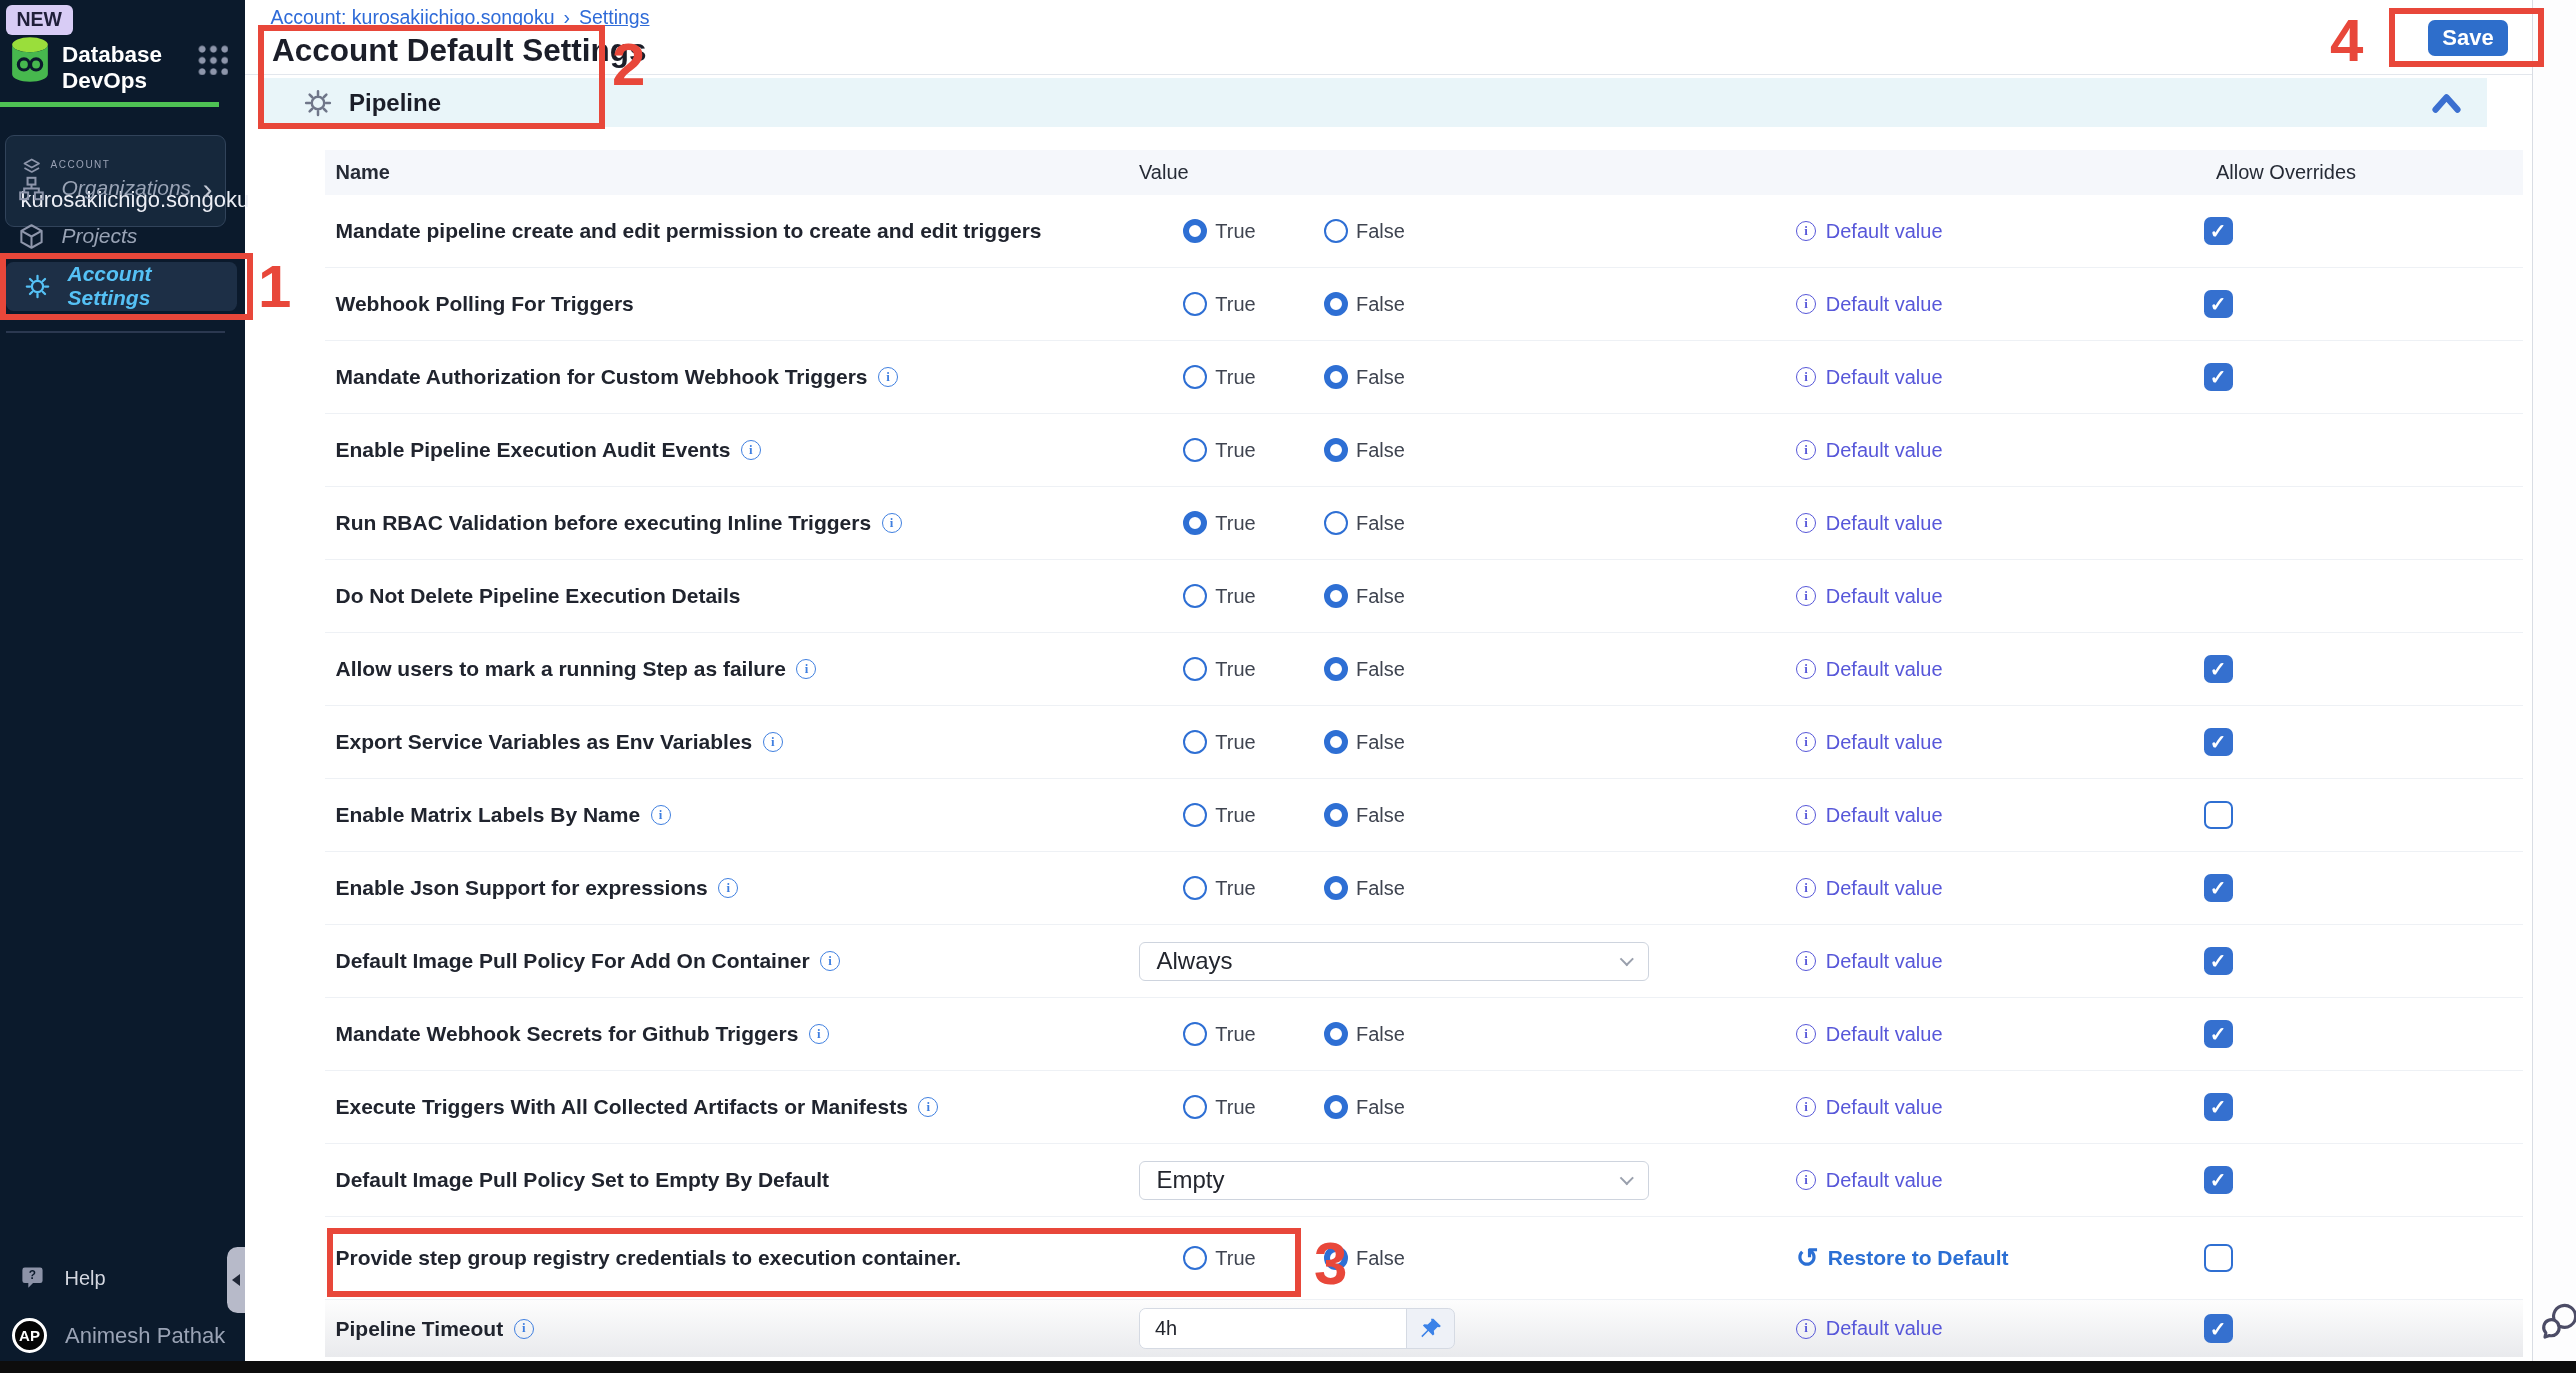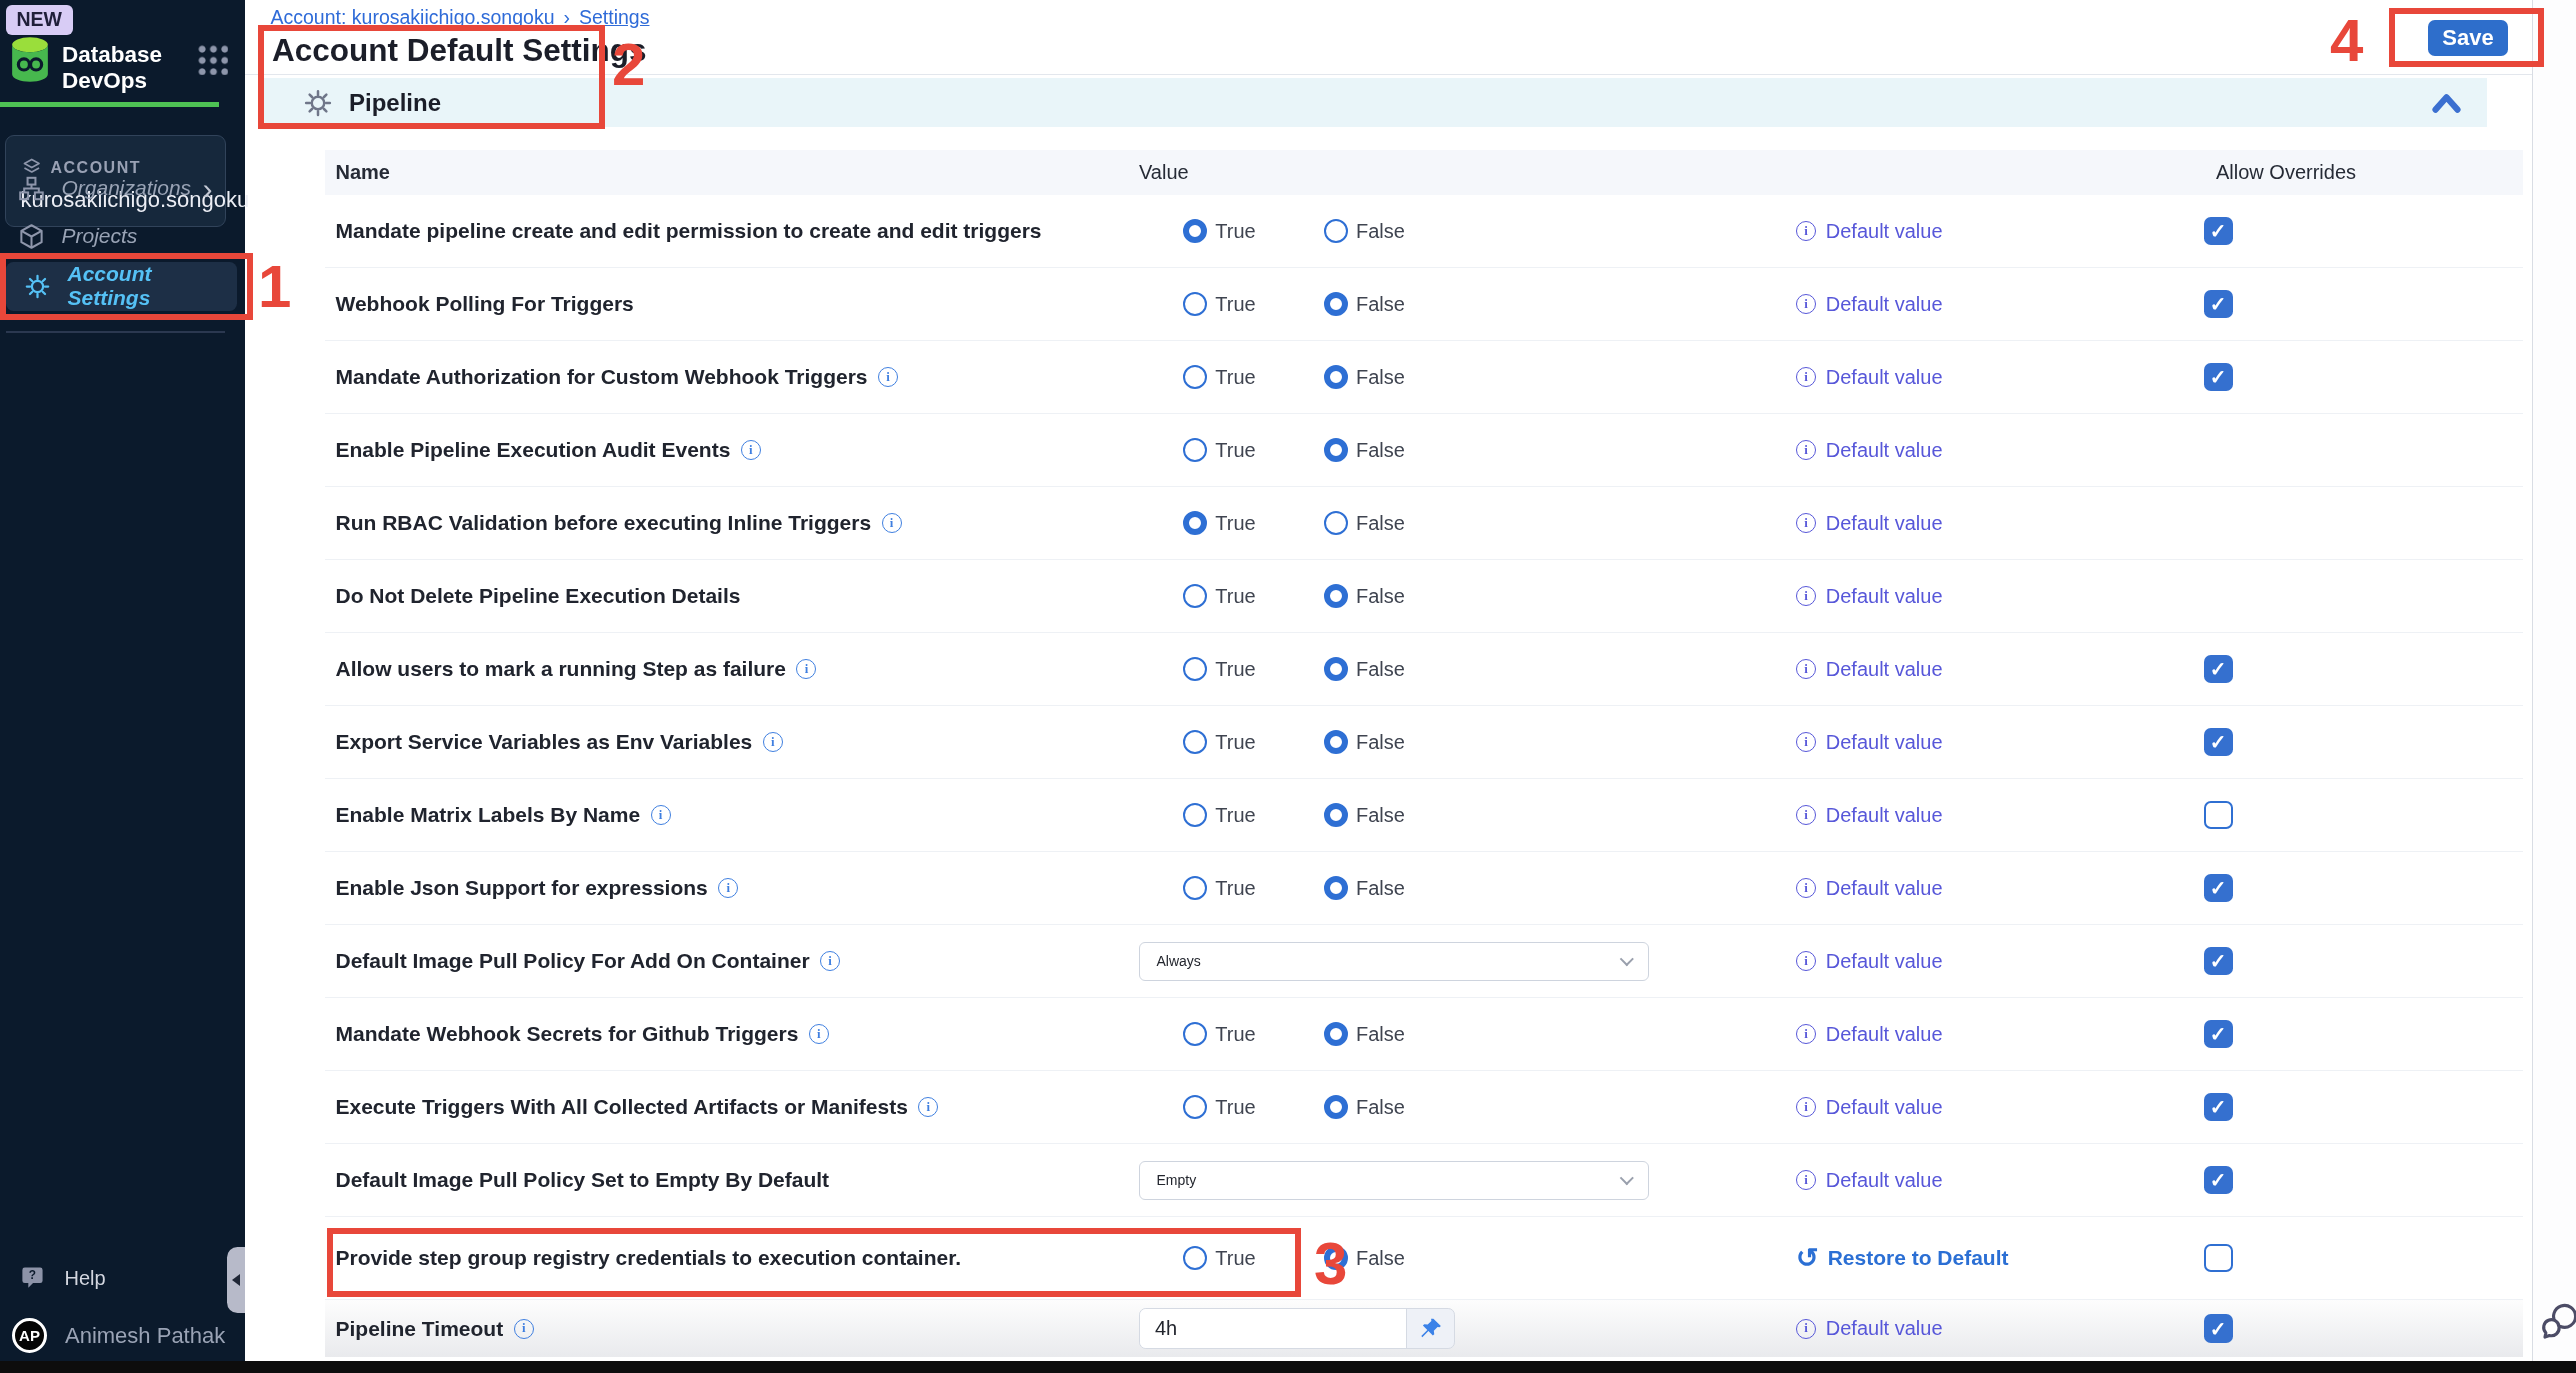--- a/index.html
+++ b/index.html
@@ -14,22 +14,22 @@
   .logo { position:absolute; left:7.5px; top:35px; width:44px; height:50px; }
   .product-title { position:absolute; left:62px; top:42px; color:#fff; font-size:22.5px; font-weight:700; }
   .grid-icon { position:absolute; left:195px; top:42px; width:33px; height:33px;
                background-image:radial-gradient(#8e96ab 3px, transparent 3.8px);
                background-size:11.3px 11.3px; background-position:1.5px 1.5px; }
   .accent-line { position:absolute; left:0; top:102px; width:219px; height:4.5px; background:#4ec254; }
 
   .account-box { position:absolute; left:4.5px; top:135px; width:221px; height:92px;
                  background:#16283c; border:1.5px solid #31435a; border-radius:9px; }
   .account-box .acct-icon { position:absolute; left:16.5px; top:21px; width:19.5px; height:19.5px; }
-  .account-label { position:absolute; left:45px; top:22.5px; color:#99a1b4; font-size:16px;
-                   font-weight:700; letter-spacing:1.5px; }
+  .account-label { position:absolute; left:45px; top:22.5px; color:#99a1b4; font-size:10px;
+                   font-weight:400; letter-spacing:1.5px; }
   .account-name { position:absolute; left:15px; top:51px; color:#eceef5; font-size:22px; }
   .account-chevron { position:absolute; right:12px; top:38px; color:#c3c8d4; font-size:30px; line-height:30px; }
 
   .nav { position:absolute; left:0; top:164px; width:245px; }
   .nav-item { height:48px; display:flex; align-items:center; gap:16.5px; padding-left:18px;
               color:#99a3b5; font-size:21px;font-style:italic; }
   .nav-item.active { height:49px; width:231px; margin:1.5px 0 0 6px; 
                      background:#1d2f46; border-radius:7.5px; color:#55c1f5; font-weight:600; }
   .nav-icon { width:27px; height:27px; flex:0 0 auto; }
   .nav-divider { position:absolute; left:6px; top:331px; width:219px; height:1.5px; background:#2b3850; }
@@ -93,21 +93,21 @@
                   font-weight:600; cursor:pointer; }
   .restore-glyph { font-size:27px; font-weight:700; line-height:21px; }
 
   .checkbox { width:28.5px; height:28.5px; border-radius:6.8px; cursor:pointer; }
   .checkbox.checked { background:#3570cf; color:#fff; font-size:20px; font-weight:700;
                       display:flex; align-items:center; justify-content:center; }
   .checkbox.unchecked { border:2.3px solid #2f6fd2; background:#fff; }
 
   .select { width:510px; height:39px; border:1.5px solid #ced4de; border-radius:6px; background:#fff;
             display:flex; align-items:center; justify-content:space-between; padding:0 16.5px;
-            font-size:14px; color:#23262e; cursor:pointer; }
+            font-size:24px; color:#23262e; cursor:pointer; }
   .caret { border:solid #9aa0ad; border-width:0 2.3px 2.3px 0; padding:3.8px; transform:rotate(45deg); margin-top:-4.5px; }
 
   .input-group { display:flex; height:41px; border:1.5px solid #d5dae3; border-radius:6.8px;
                  overflow:hidden; background:#eef1f7; }
   .text-input { width:267px; background:#fff; border-right:1.5px solid #d5dae3; display:flex;
                 align-items:center; padding-left:15px; font-size:20px; color:#23262e; }
   .pin-btn { width:47px; display:flex; align-items:center; justify-content:center; cursor:pointer; }
   .pin-btn svg { width:25.5px; height:25.5px; }
 
   

